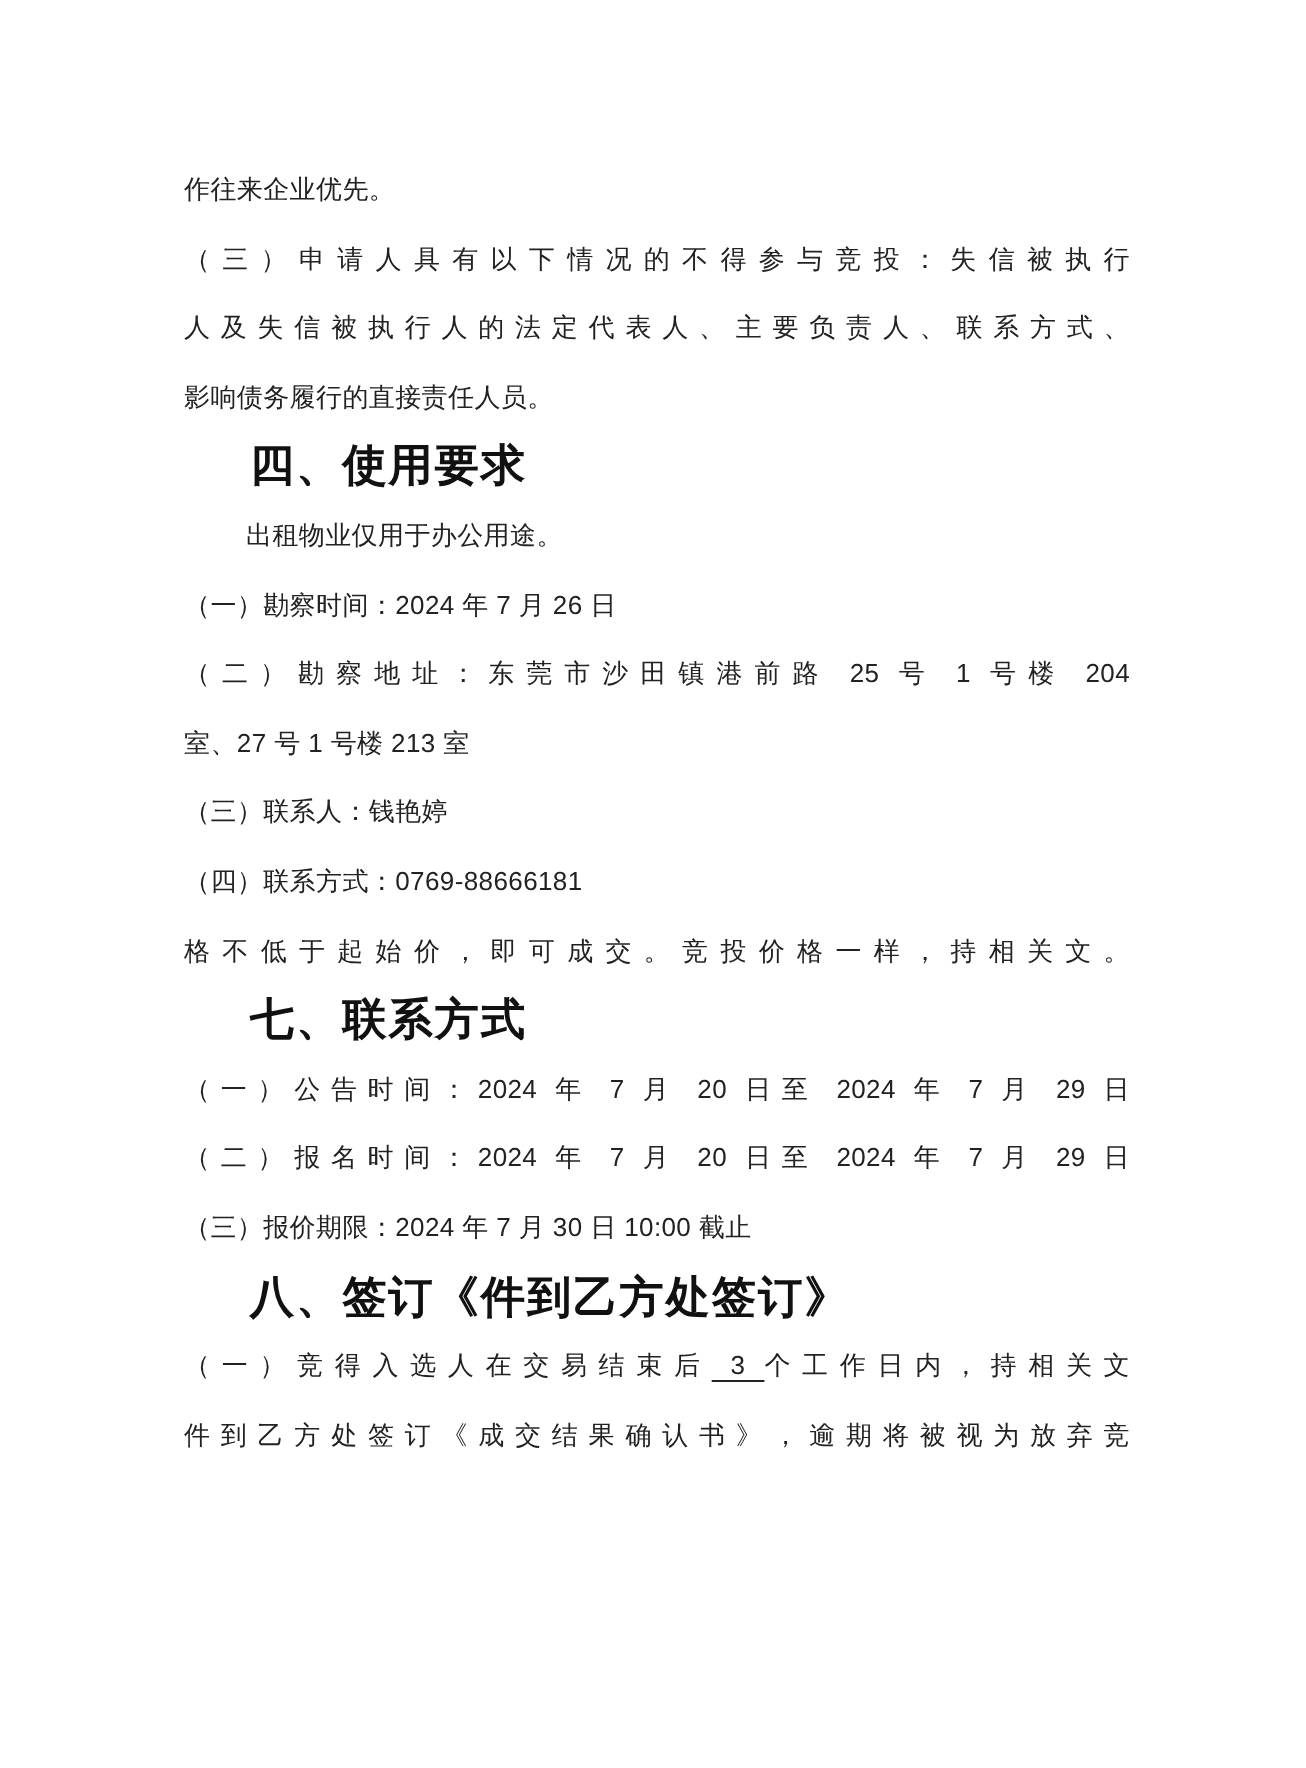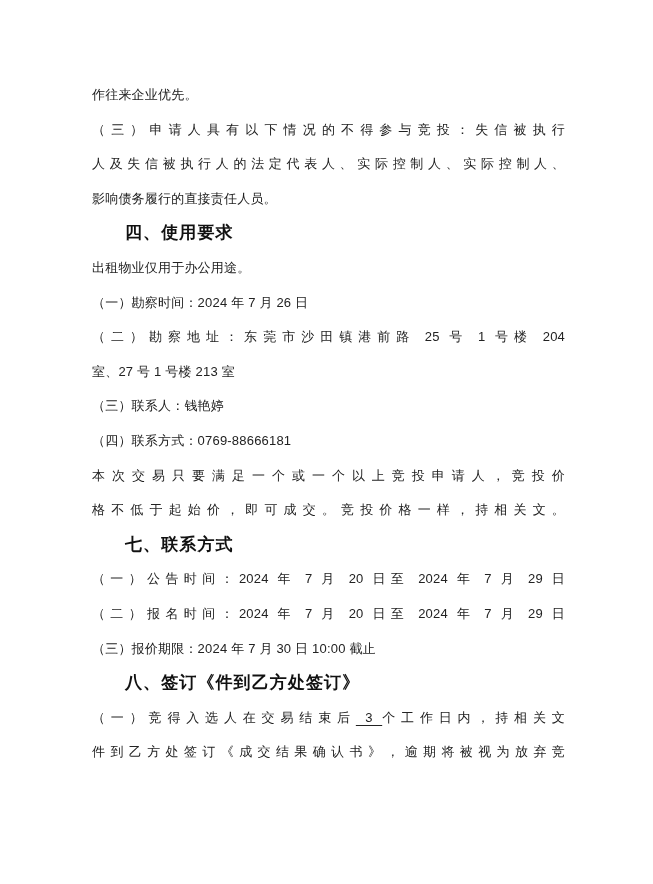--- a/index.html
+++ b/index.html
@@ -32,51 +32,50 @@
   }
   .line.fill {
     white-space: normal;
     text-align: justify;
     text-align-last: justify;
     text-justify: inter-character;
   }
   .line.heading {
     font-family: "Liberation Sans", "DejaVu Sans", sans-serif;
     font-weight: 700;
-    font-size: 17px;
+    font-size: 22px;
     letter-spacing: 1.1px;
     color: var(--heading-color, #111111);
   }
   .ind-none { margin-left: 0; }
   .ind-item { }
-  .ind-para { }
+  .ind-para { margin-left: 31px; }
   .ind-head { margin-left: 33px; }
   .seg { white-space: inherit; }
   .seg.underline {
     text-decoration: underline;
     text-underline-offset: 3px;
   }
 </style>
 </head>
 <body>
 
 <div class="page">
   <div class="content">
       <div class="line body ind-none"><span class="seg">作往来企业优先。</span></div>
       <div class="line body ind-item fill"><span class="seg">（三）申请人具有以下情况的不得参与竞投：失信被执行</span></div>
-      <div class="line body ind-none fill"><span class="seg">人及失信被执行人的法定代表人、实际控制人、实际控制人、</span></div>
+      <div class="line body ind-none fill"><span class="seg">人及失信被执行人的法定代表人、主要负责人、联系方式、</span></div>
       <div class="line body ind-none"><span class="seg">影响债务履行的直接责任人员。</span></div>
       <div class="line heading ind-head"><span class="seg">四、使用要求</span></div>
       <div class="line body ind-para"><span class="seg">出租物业仅用于办公用途。</span></div>
       <div class="line body ind-item"><span class="seg">（一）勘察时间：2024 年 7 月 26 日</span></div>
       <div class="line body ind-item fill"><span class="seg">（二）勘察地址：东莞市沙田镇港前路 25 号 1 号楼 204</span></div>
       <div class="line body ind-none"><span class="seg">室、27 号 1 号楼 213 室</span></div>
       <div class="line body ind-item"><span class="seg">（三）联系人：钱艳婷</span></div>
       <div class="line body ind-item"><span class="seg">（四）联系方式：0769-88666181</span></div>
-      <div class="line body ind-para fill"><span class="seg">本次交易只要满足一个或一个以上竞投申请人，竞投价</span></div>
       <div class="line body ind-none fill"><span class="seg">格不低于起始价，即可成交。竞投价格一样，持相关文。</span></div>
       <div class="line heading ind-head"><span class="seg">七、联系方式</span></div>
       <div class="line body ind-item fill"><span class="seg">（一）公告时间：2024 年 7 月 20 日至 2024 年 7 月 29 日</span></div>
       <div class="line body ind-item fill"><span class="seg">（二）报名时间：2024 年 7 月 20 日至 2024 年 7 月 29 日</span></div>
       <div class="line body ind-item"><span class="seg">（三）报价期限：2024 年 7 月 30 日 10:00 截止</span></div>
       <div class="line heading ind-head"><span class="seg">八、签订《件到乙方处签订》</span></div>
       <div class="line body ind-item fill"><span class="seg">（一）竞得入选人在交易结束后</span><span class="seg underline"> 3 </span><span class="seg">个工作日内，持相关文</span></div>
       <div class="line body ind-none fill"><span class="seg">件到乙方处签订《成交结果确认书》，逾期将被视为放弃竞</span></div>
     </div>
 </div>

